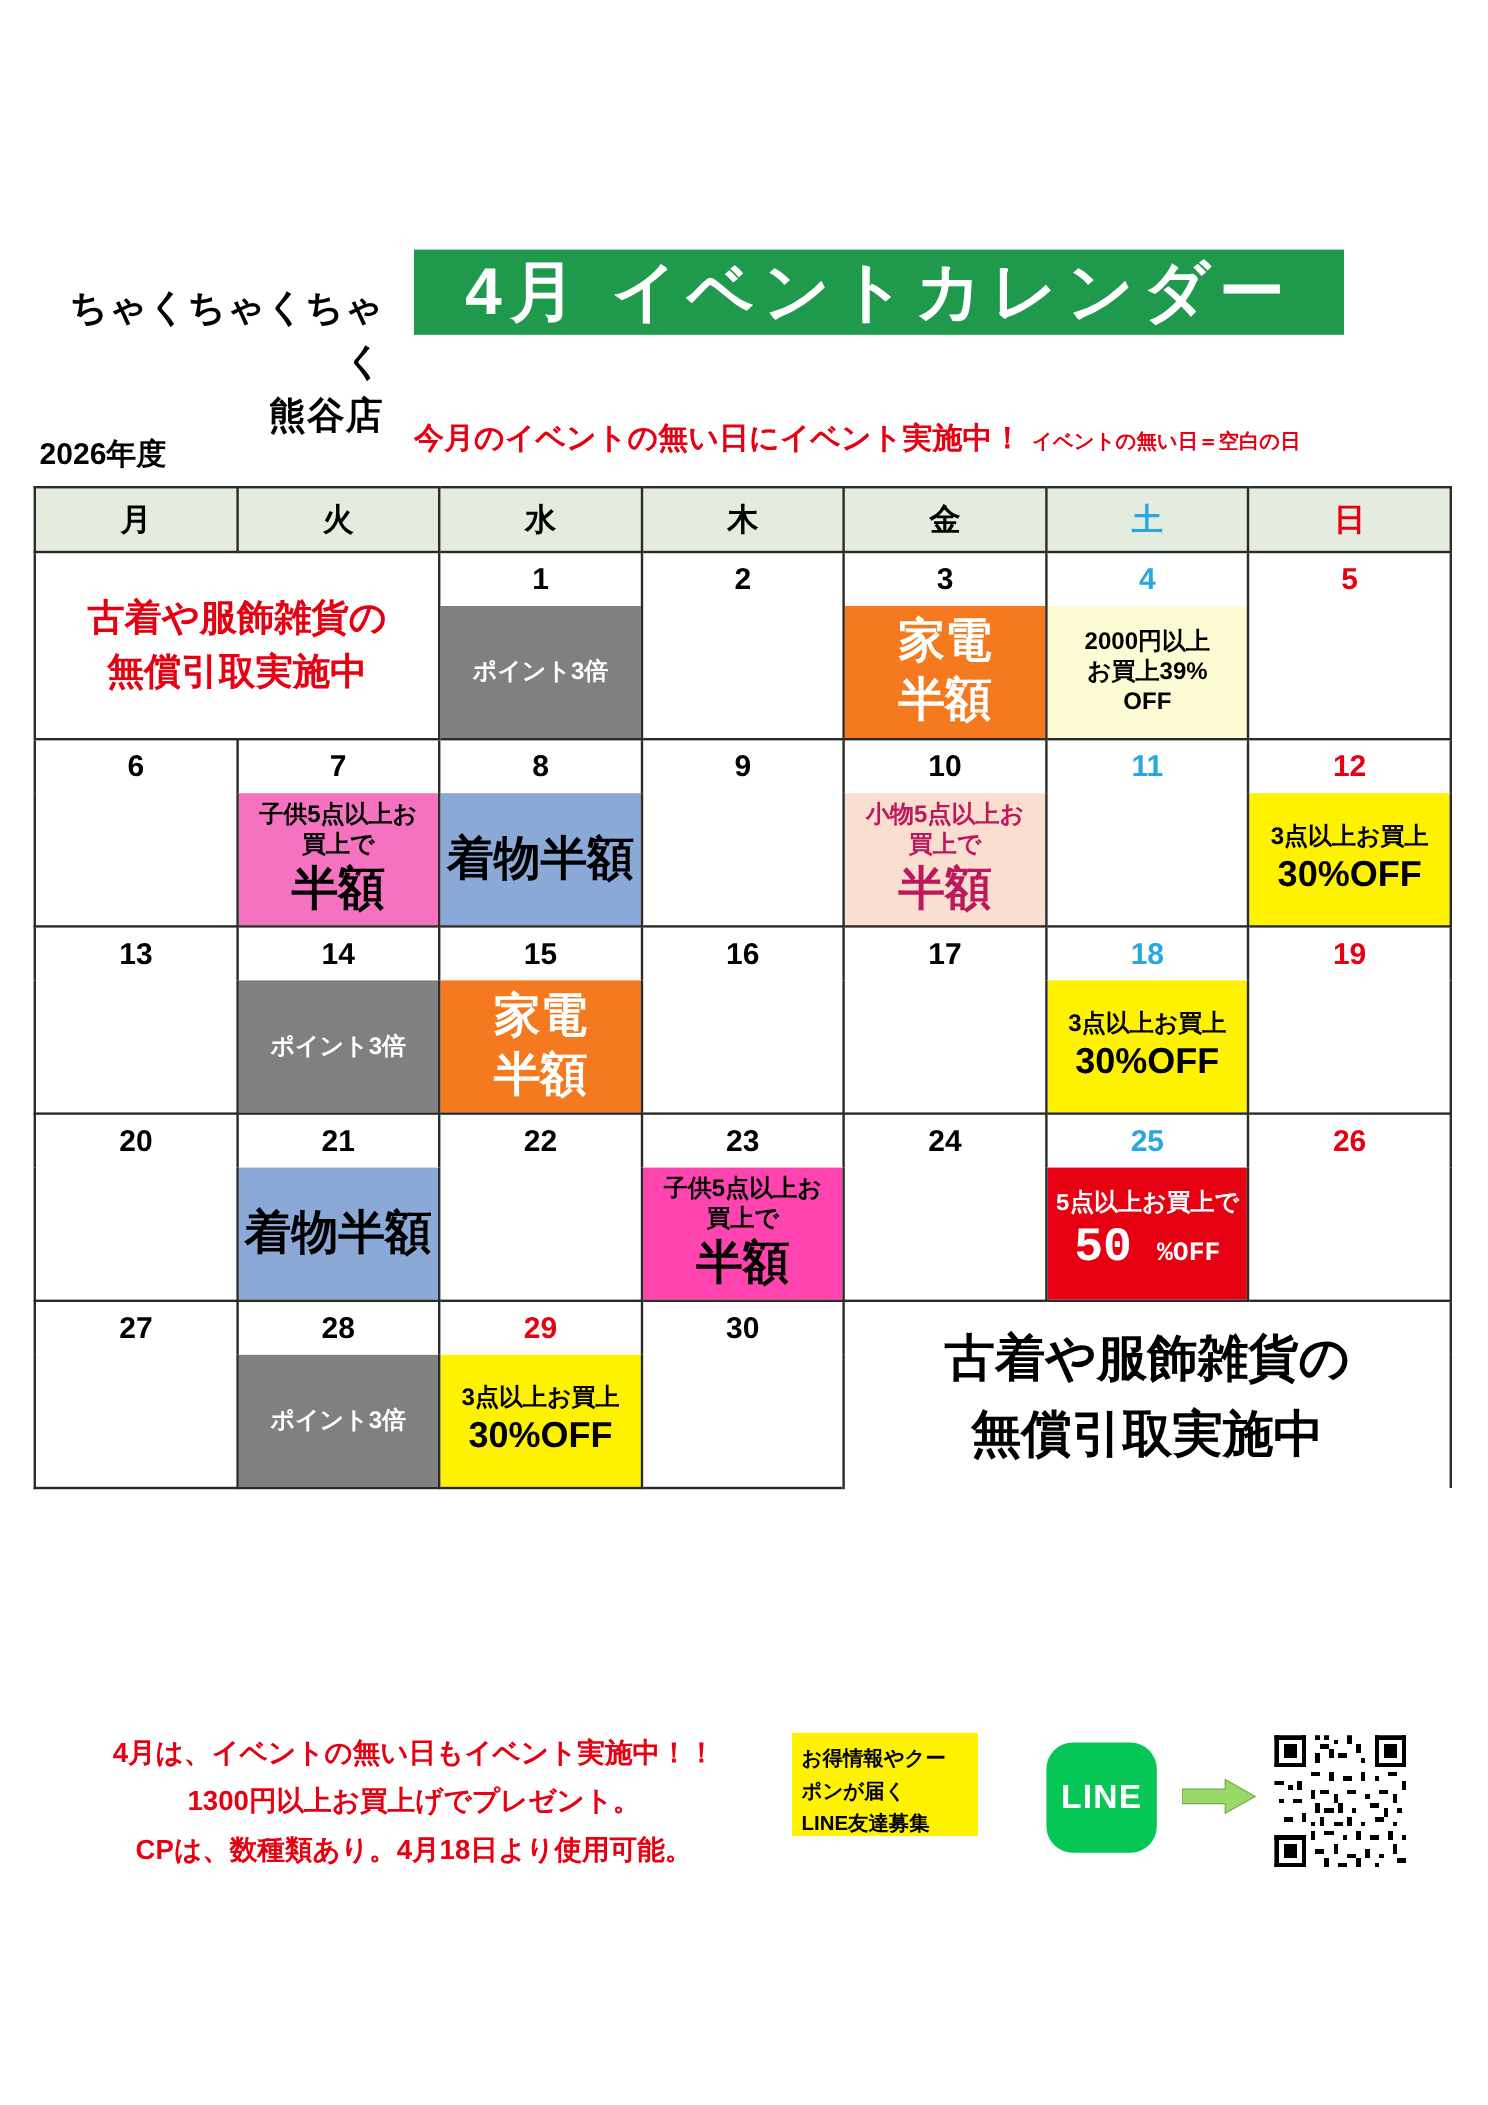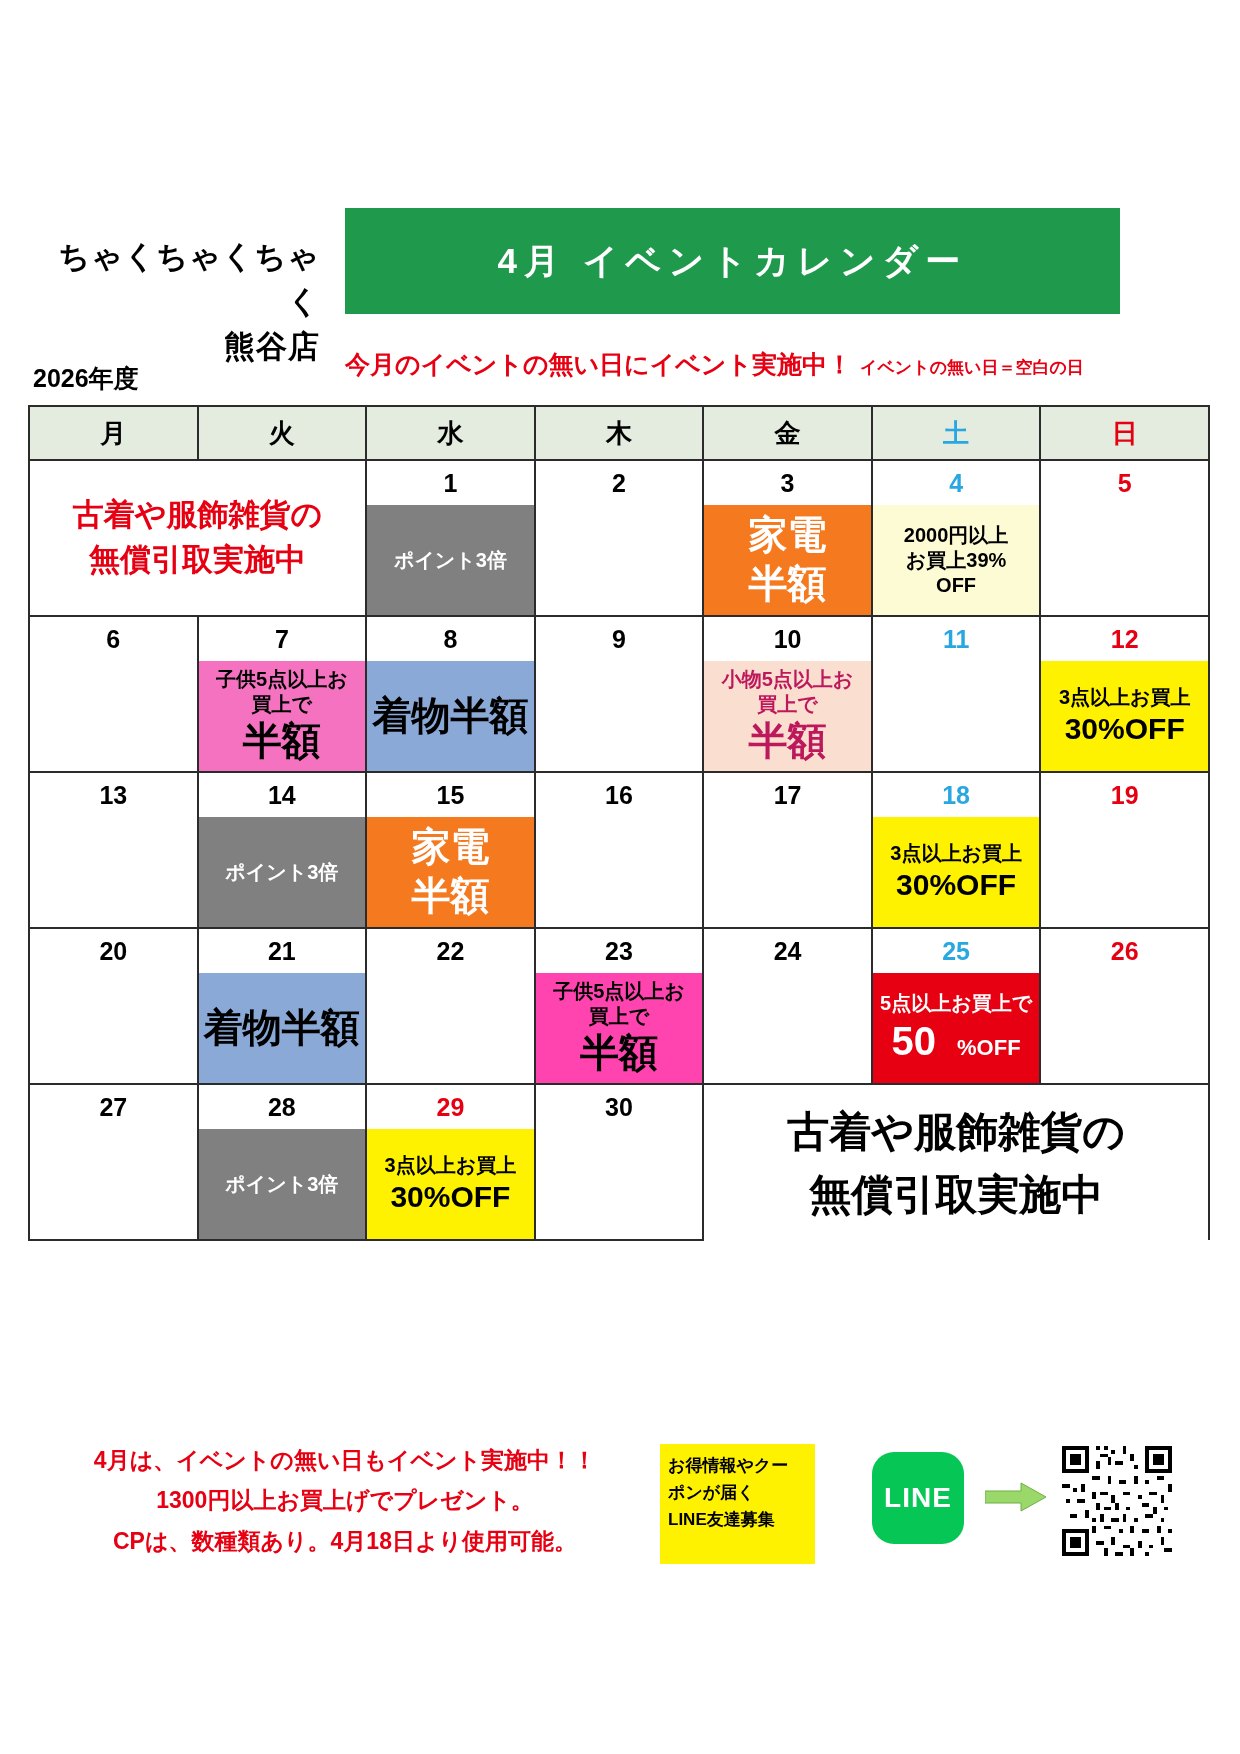--- a/index.html
+++ b/index.html
@@ -37,25 +37,25 @@
     font-weight: bold;
     font-size: 31px;
     line-height: 1.45;
     letter-spacing: 1px;
   }
   .title-banner {
     position: absolute;
     left: 345px;
     top: 208px;
     width: 775px;
-    height: 106px;
+    height: 71px;
     background: #1f9a4d;
     color: #ffffff;
     font-weight: bold;
-    font-size: 35px;
+    font-size: 55px;
     letter-spacing: 7px;
     display: flex;
     align-items: center;
     justify-content: center;
     box-sizing: border-box;
   }
   .sub-line {
     position: absolute;
     left: 345px;
     top: 348px;
@@ -166,21 +166,21 @@
     color: #e60012;
     font-weight: bold;
     font-size: 23px;
     line-height: 1.75;
   }
   .line-box {
     position: absolute;
     left: 660px;
     top: 14px;
     width: 155px;
-    height: 120px;
+    height: 86px;
     background: #fff200;
     font-weight: bold;
     font-size: 17px;
     line-height: 1.6;
     padding: 8px 6px 0 8px;
     box-sizing: border-box;
   }
   .line-logo {
     position: absolute;
     left: 872px;
@@ -396,21 +396,21 @@
           <div class="cell-inner" style="background:#ff44b0;color:#000;">
             <div class="l1">子供5点以上お</div>
             <div class="l1">買上で</div>
             <div class="big">半額</div>
           </div>
         </td>
         <td>
             <div class="cell-inner"></div>
           </td>
         <td>
-          <div class="cell-inner" style="background:#e60012;color:#ffffff;">
+          <div class="cell-inner" style="background:#e60012;color:#ffffff;font-family:Liberation Mono, monospace;">
             <div class="l1">5点以上お買上で</div>
             <div style="display:flex;align-items:baseline;gap:21px;">
               <span class="huge">50</span>
               <span class="pct">%OFF</span>
             </div>
           </div>
         </td>
         <td>
             <div class="cell-inner"></div>
           </td>

